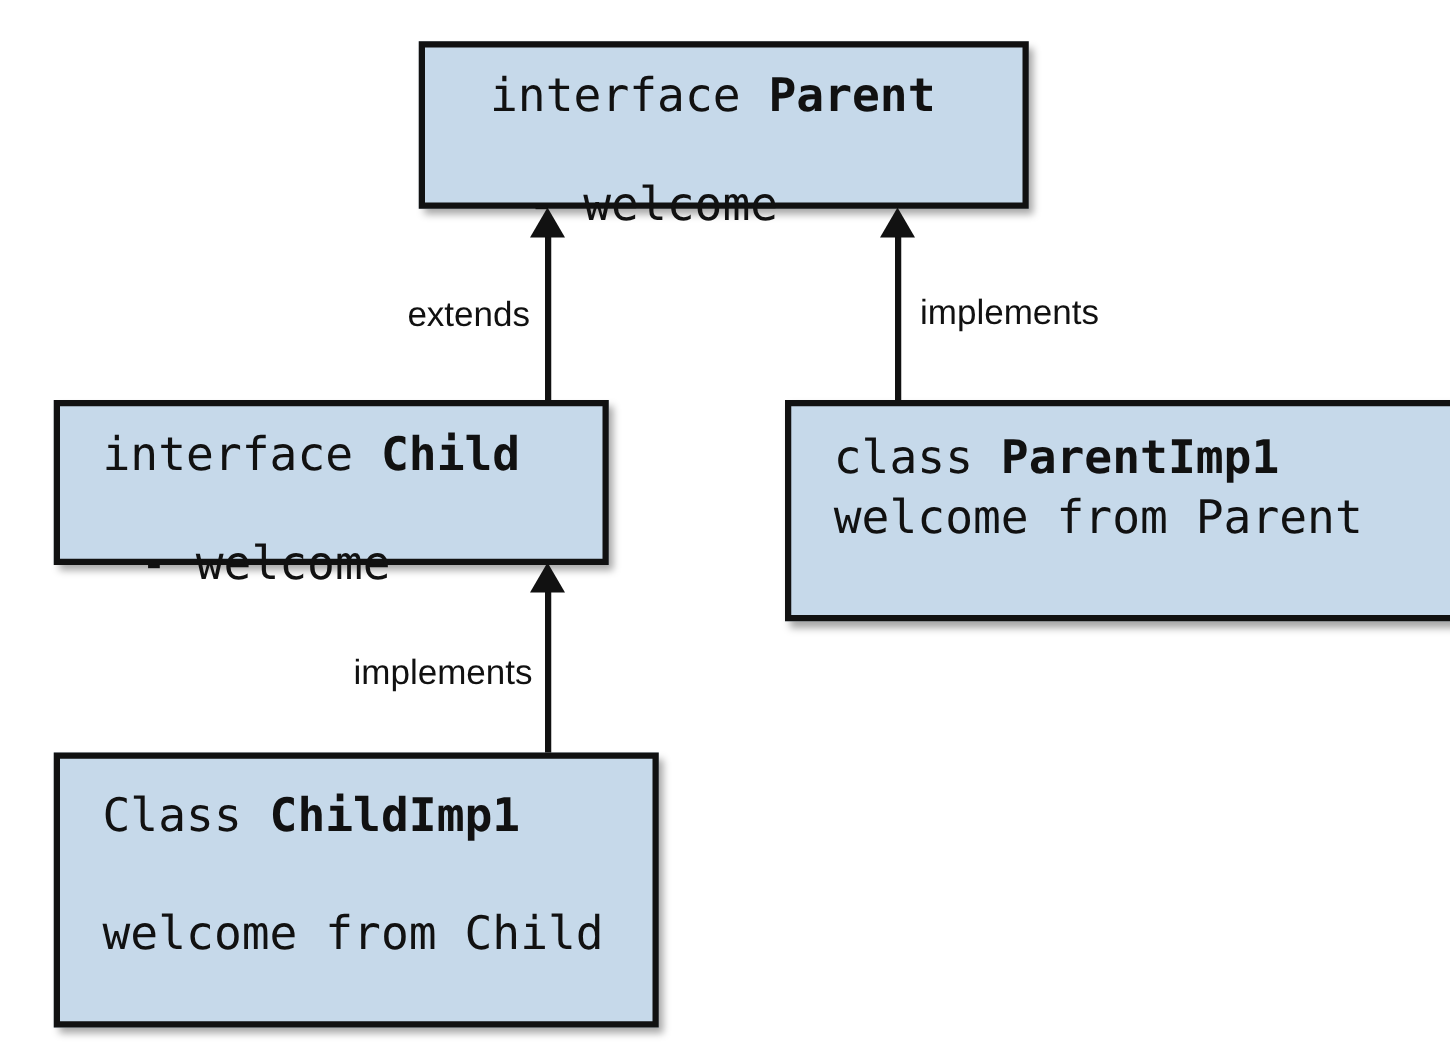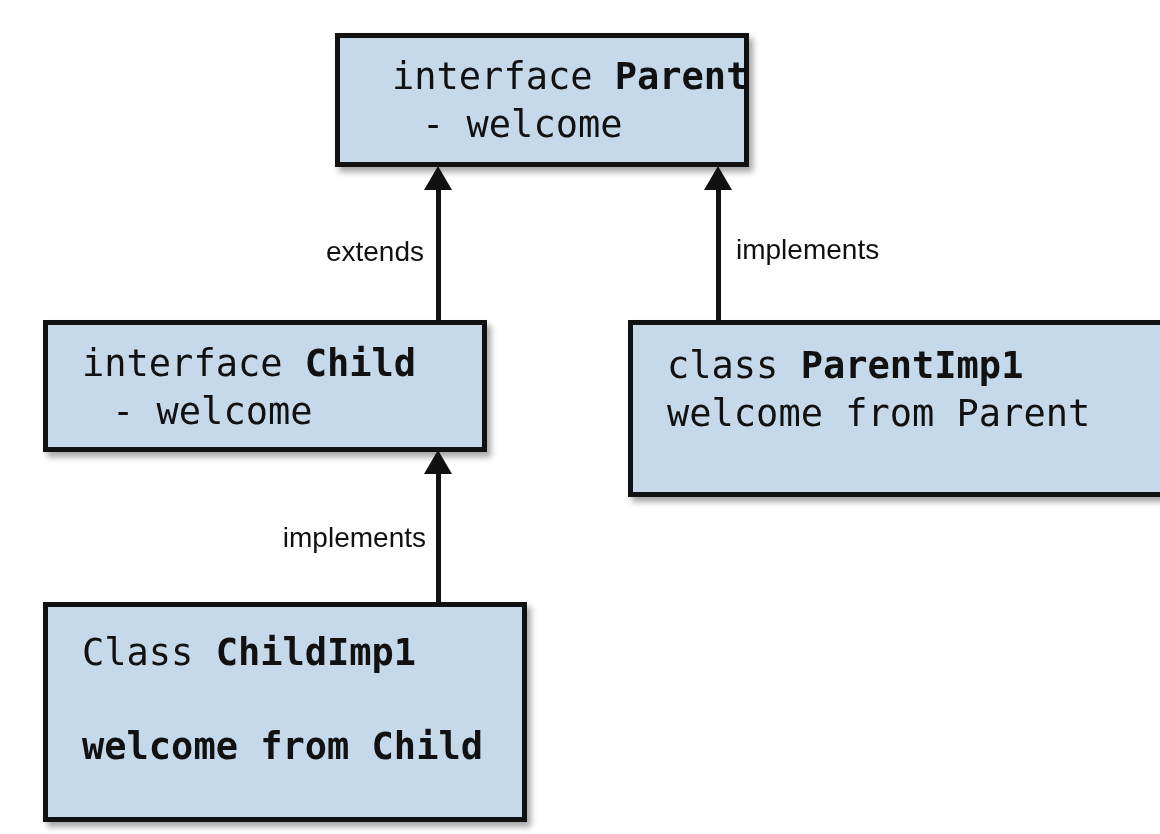--- a/index.html
+++ b/index.html
@@ -24,27 +24,27 @@
     border: 5px solid var(--node_border);
     box-shadow: 4px 5px 6px rgba(0,0,0,0.35);
     font-family: "DejaVu Sans Mono", "Liberation Mono", monospace;
     font-size: 37px;
     line-height: 48px;
     color: var(--text_color);
     white-space: nowrap;
   }
   .node .kw   { font-weight: 400; }
   .node .name { font-weight: 700; margin-left: 1ch; }
-  .node-parent      { left: 335px; top: 33px;  width: 414px; height: 134px; padding: 15px 0 0 52px; }
+  .node-parent      { left: 335px; top: 33px;  width: 488px; height: 134px; padding: 15px 0 0 52px; }
   .node-child       { left: 43px;  top: 320px; width: 444px; height: 132px; padding: 15px 0 0 34px; }
   .node-parent-impl { left: 628px; top: 320px; width: 550px; height: 177px; padding: 17px 0 14px 34px; }
   .node-child-impl  { left: 43px;  top: 602px; width: 484px; height: 220px; padding: 22px 0 0 34px; }
-  .member-line { margin-left: 30px; }
+  .member-line { margin-left: 30px; margin-top: 39px; }
   .note-line   { }
-  .node-child-impl .note-line { margin-top: 46px; font-weight: bold; }
+  .node-child-impl .note-line { margin-top: 46px; }
 
   .edge-shaft {
     position: absolute;
     width: 5px;
     background: var(--node_border);
   }
   .edge-head {
     position: absolute;
     width: 0; height: 0;
     border-left: 14px solid transparent;

